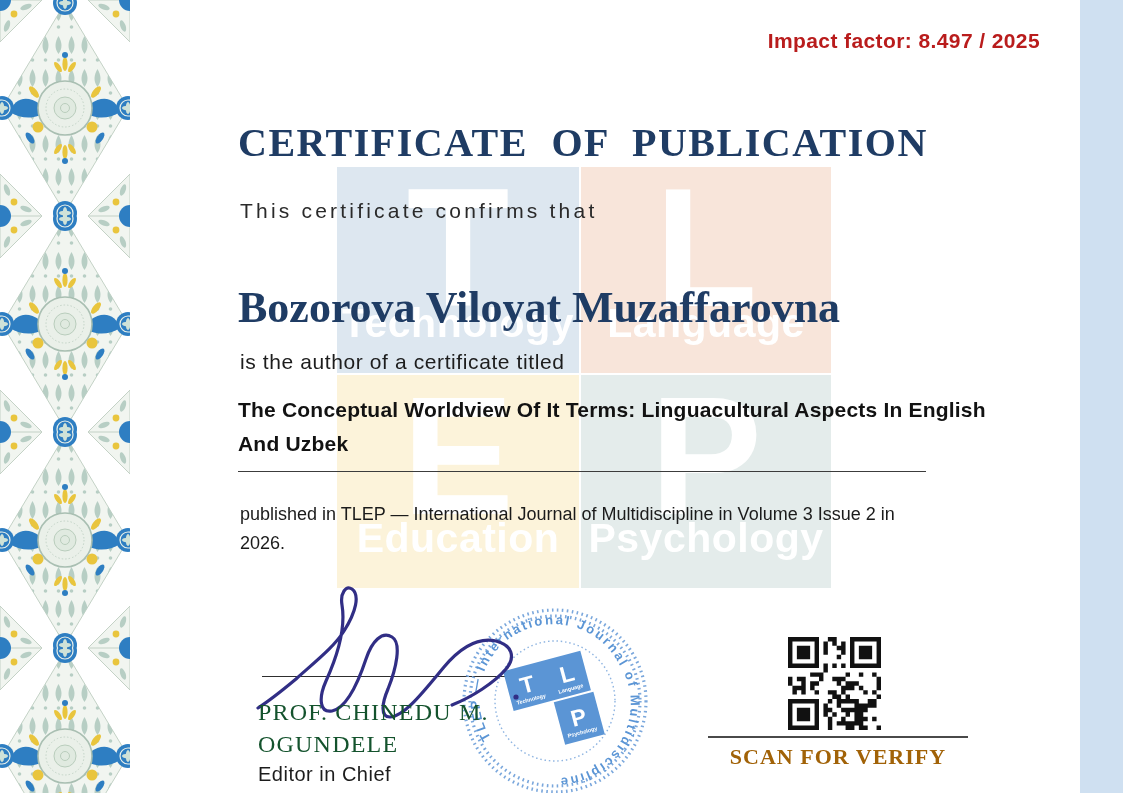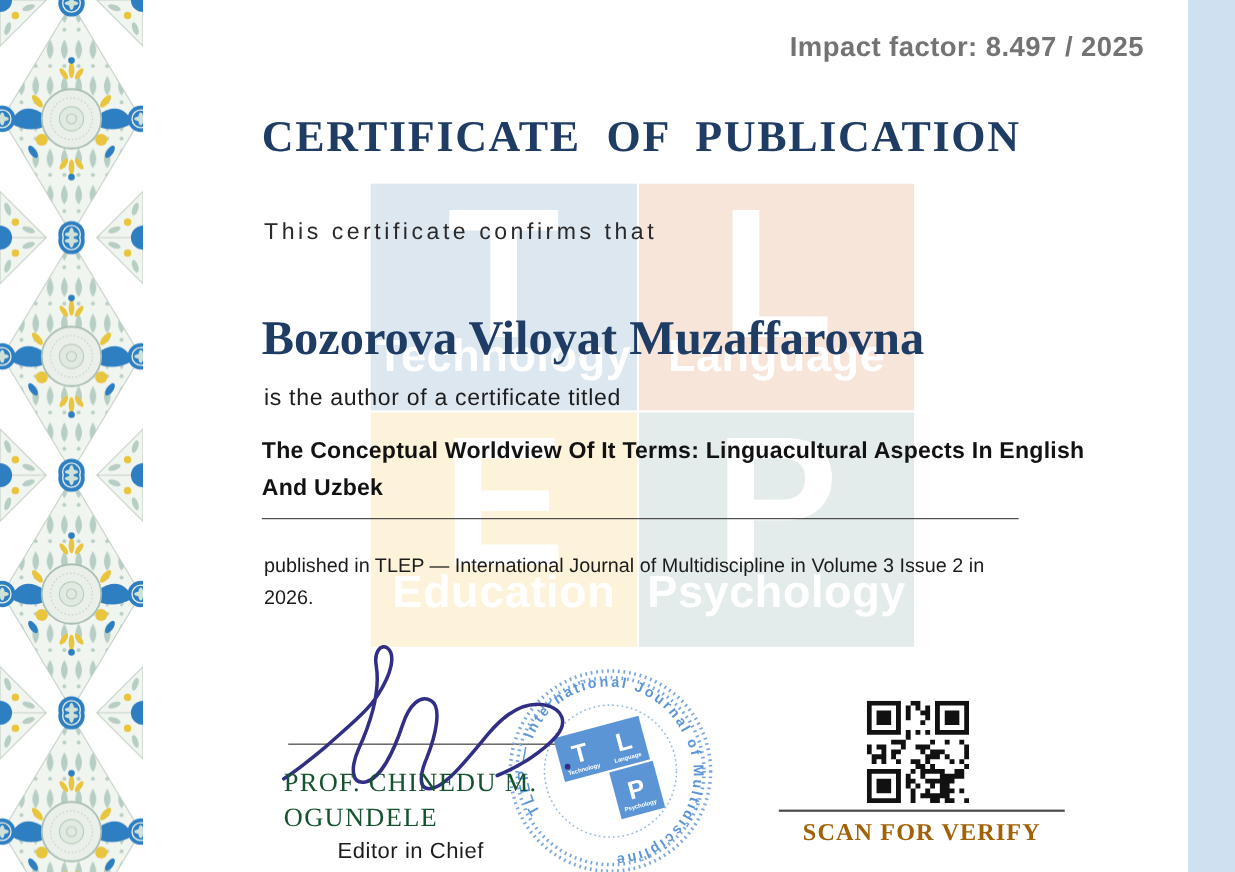--- a/index.html
+++ b/index.html
@@ -8,21 +8,21 @@
     overflow:hidden;font-family:"Liberation Sans",sans-serif;
     margin:0 auto;
   }
   .abs{position:absolute;}
 
   
   .right-strip{left:1080px;top:0;width:43px;height:793px;background:#cfe0f1;}
 
   
   .impact{left:590px;top:29px;width:450px;text-align:right;
-    font-size:25px;font-weight:bold;color:#737373;letter-spacing:.4px;}
+    font-size:21px;font-weight:bold;color:#b91c1c;letter-spacing:.4px;}
 
   
   .cert-title{left:238px;top:100px;font-family:"Liberation Serif",serif;
     font-weight:bold;font-size:40px;color:#1f3c64;letter-spacing:1.5px;word-spacing:12px;}
 
   
   .wm{left:337px;top:167px;width:494px;height:423px;display:grid;
     grid-template-columns:242px 250px;grid-template-rows:206px 213px;gap:2px;z-index:0;}
   .wm-quad{position:relative;display:flex;justify-content:center;}
   .wm-letter{font-size:168px;font-weight:bold;color:#ffffff;line-height:.95;margin-top:2px;}
@@ -37,21 +37,21 @@
     line-height:1.62;letter-spacing:.2px;z-index:2;}
   .rule{left:238px;top:471px;width:688px;height:0;border-top:1.6px solid #3c3c3c;z-index:2;}
   .published{left:240px;top:500px;width:700px;font-size:18px;color:#1b1b1b;line-height:1.6;z-index:2;}
 
   
   .sig-line{left:262px;top:676px;width:291px;height:0;border-top:1.6px solid #2e2e2e;z-index:2;}
   .sig-svg{left:240px;top:580px;width:330px;height:155px;z-index:3;}
   .signatory{left:258px;top:696px;z-index:4;}
   .signatory .nm{font-family:"Liberation Serif",serif;font-weight:normal;font-size:24px;
     color:#14532d;letter-spacing:1.2px;line-height:32px;}
-  .signatory .role{font-size:20px;color:#1c1c1c;letter-spacing:.5px;margin-top:3px;text-align:center;}
+  .signatory .role{font-size:20px;color:#1c1c1c;letter-spacing:.5px;margin-top:3px;}
 
   
   .stamp{left:460px;top:606px;width:190px;height:190px;z-index:2;}
 
   
   .qr{left:788px;top:637px;width:93px;height:93px;z-index:2;}
   .qr-rule{left:708px;top:736px;width:260px;height:0;border-top:2px solid #4a4a4a;z-index:2;}
   .qr-caption{left:708px;top:744px;width:260px;text-align:center;font-family:"Liberation Serif",serif;
     font-weight:bold;font-size:22px;color:#a16207;letter-spacing:1px;z-index:2;}
 
@@ -138,21 +138,21 @@
       <div class="wm-letter">E</div>
       <div class="wm-word">Education</div>
     </div>
     <div class="wm-quad" style="background: rgb(228, 236, 235);">
       <div class="wm-letter">P</div>
       <div class="wm-word">Psychology</div>
     </div>
   </div>
 
   <div class="abs impact">Impact factor: 8.497 / 2025</div>
-  <div class="abs cert-title" style="color: rgb(31, 60, 100);">CERTIFICATE OF PUBLICATION</div>
+  <div class="abs cert-title" style="color: rgb(31, 60, 100); margin-top: 19px;">CERTIFICATE OF PUBLICATION</div>
   <div class="abs intro">This certificate confirms that</div>
   <div class="abs recipient" style="color: rgb(31, 60, 100); margin-top: 12px;">Bozorova Viloyat Muzaffarovna</div>
   <div class="abs subline">is the author of a certificate titled</div>
   <div class="abs pub-title">The Conceptual Worldview Of It Terms: Linguacultural Aspects In English And Uzbek</div>
   <div class="abs rule"></div>
   <div class="abs published">published in TLEP — International Journal of Multidiscipline in Volume 3 Issue 2 in 2026.</div>
 
   <div class="abs sig-line"></div>
   <svg class="abs sig-svg" viewBox="0 0 330 155" xmlns="http://www.w3.org/2000/svg">
     <path d="M18,128 C32,119 44,109 56,99 C76,81 94,67 104,51 C116,32 120,15 112,9

